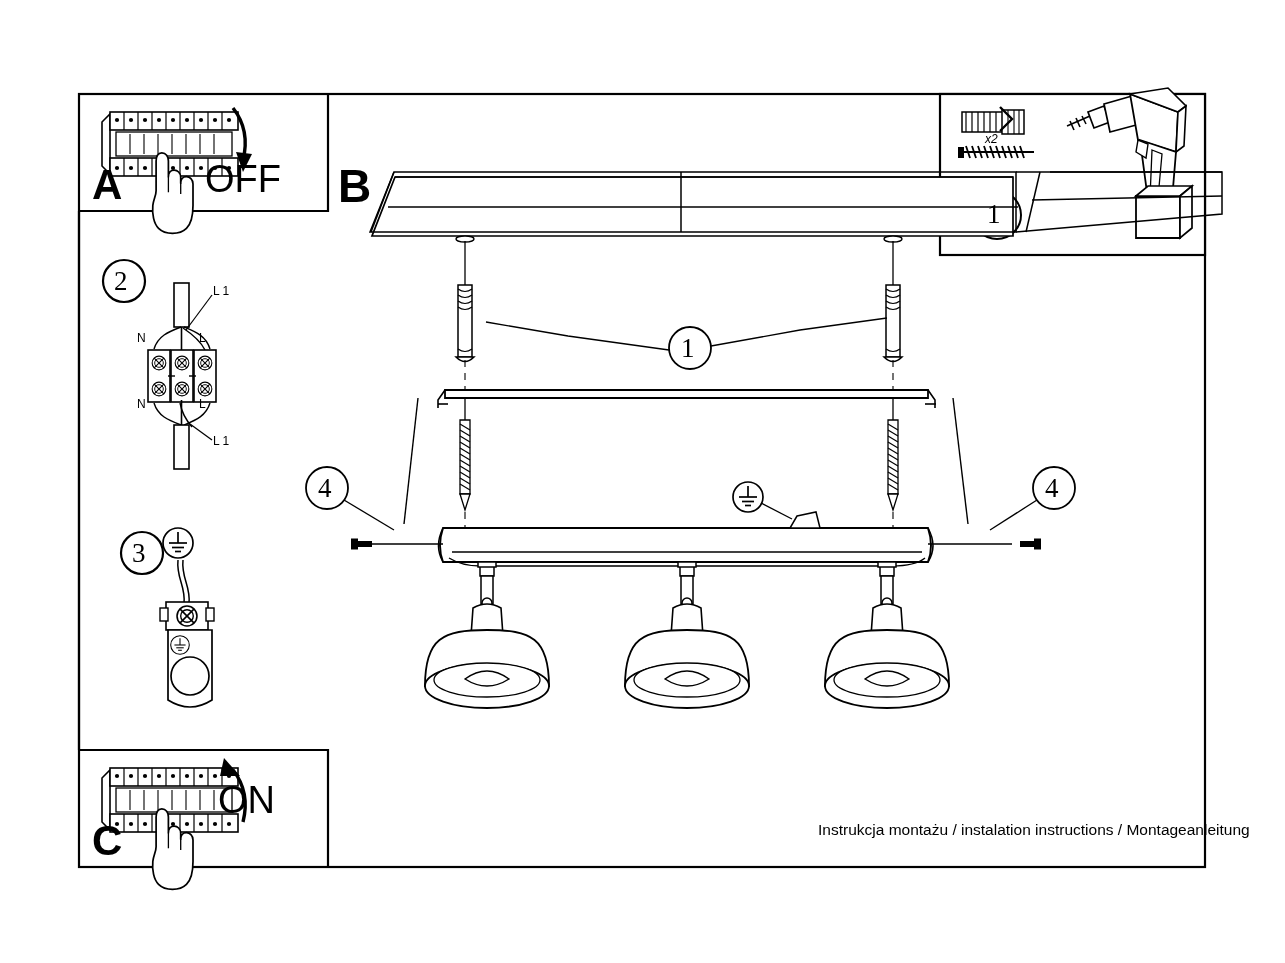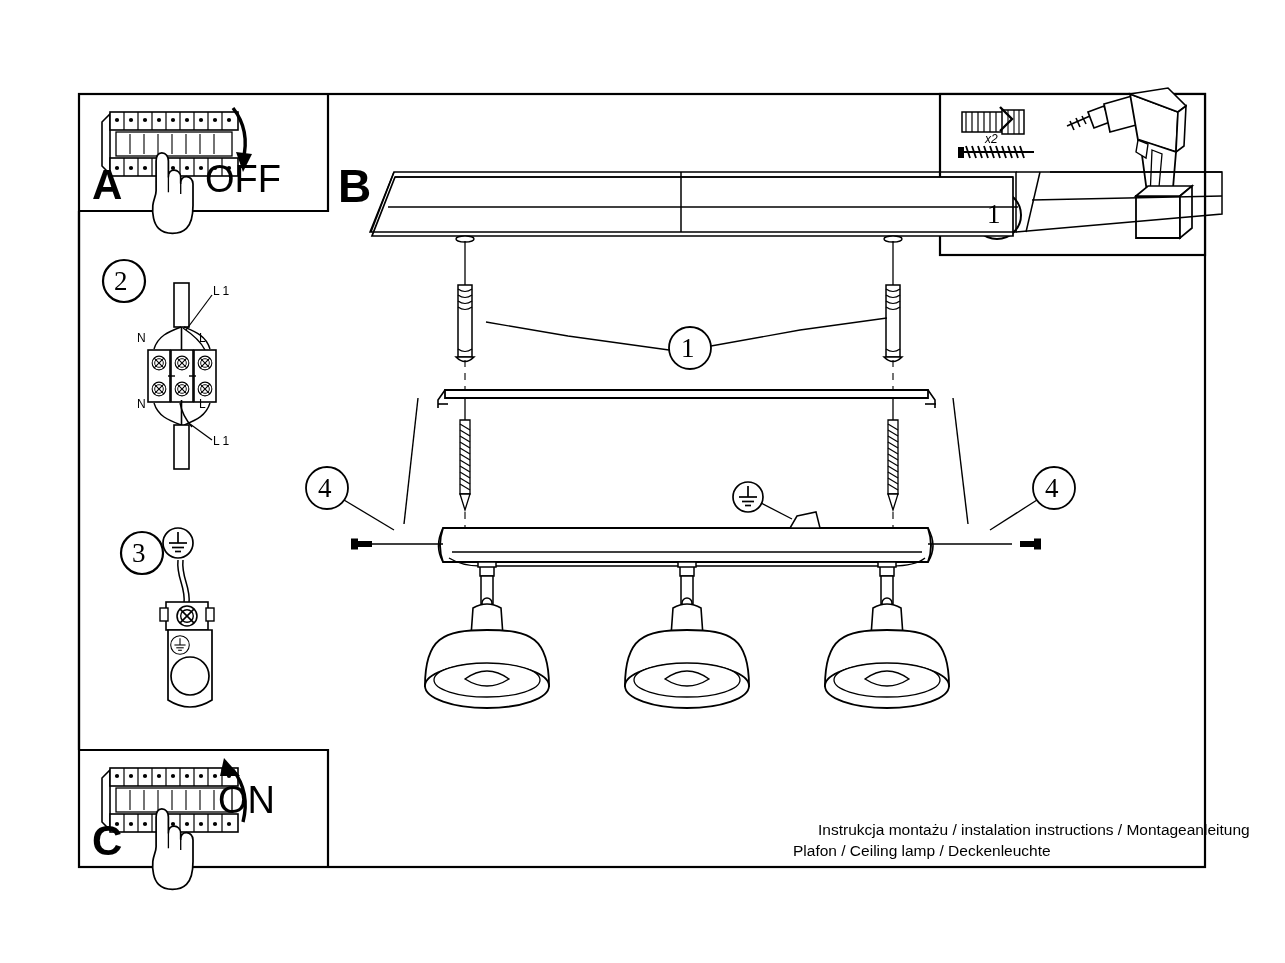--- a/index.html
+++ b/index.html
@@ -484,15 +484,14 @@
   <div class="txt numtxt" style="left:1045px;top:473px;">4</div>
 
   <div class="txt wlab" style="left:213px;top:284px;">L 1</div>
   <div class="txt wlab" style="left:213px;top:434px;">L 1</div>
   <div class="txt wlab" style="left:137px;top:331px;">N</div>
   <div class="txt wlab" style="left:199px;top:331px;">L</div>
   <div class="txt wlab" style="left:137px;top:397px;">N</div>
   <div class="txt wlab" style="left:199px;top:397px;">L</div>
 
   <div class="txt footer" style="left:793px;top:817px;margin-left:25px;">Instrukcja montażu / instalation instructions / Montageanleitung</div>
-  <div class="txt footer" style="left:793px;top:838px;">Plafon / Ceiling lamp / Deckenleuchte</div>
 
 </div>
 
 </body></html>

